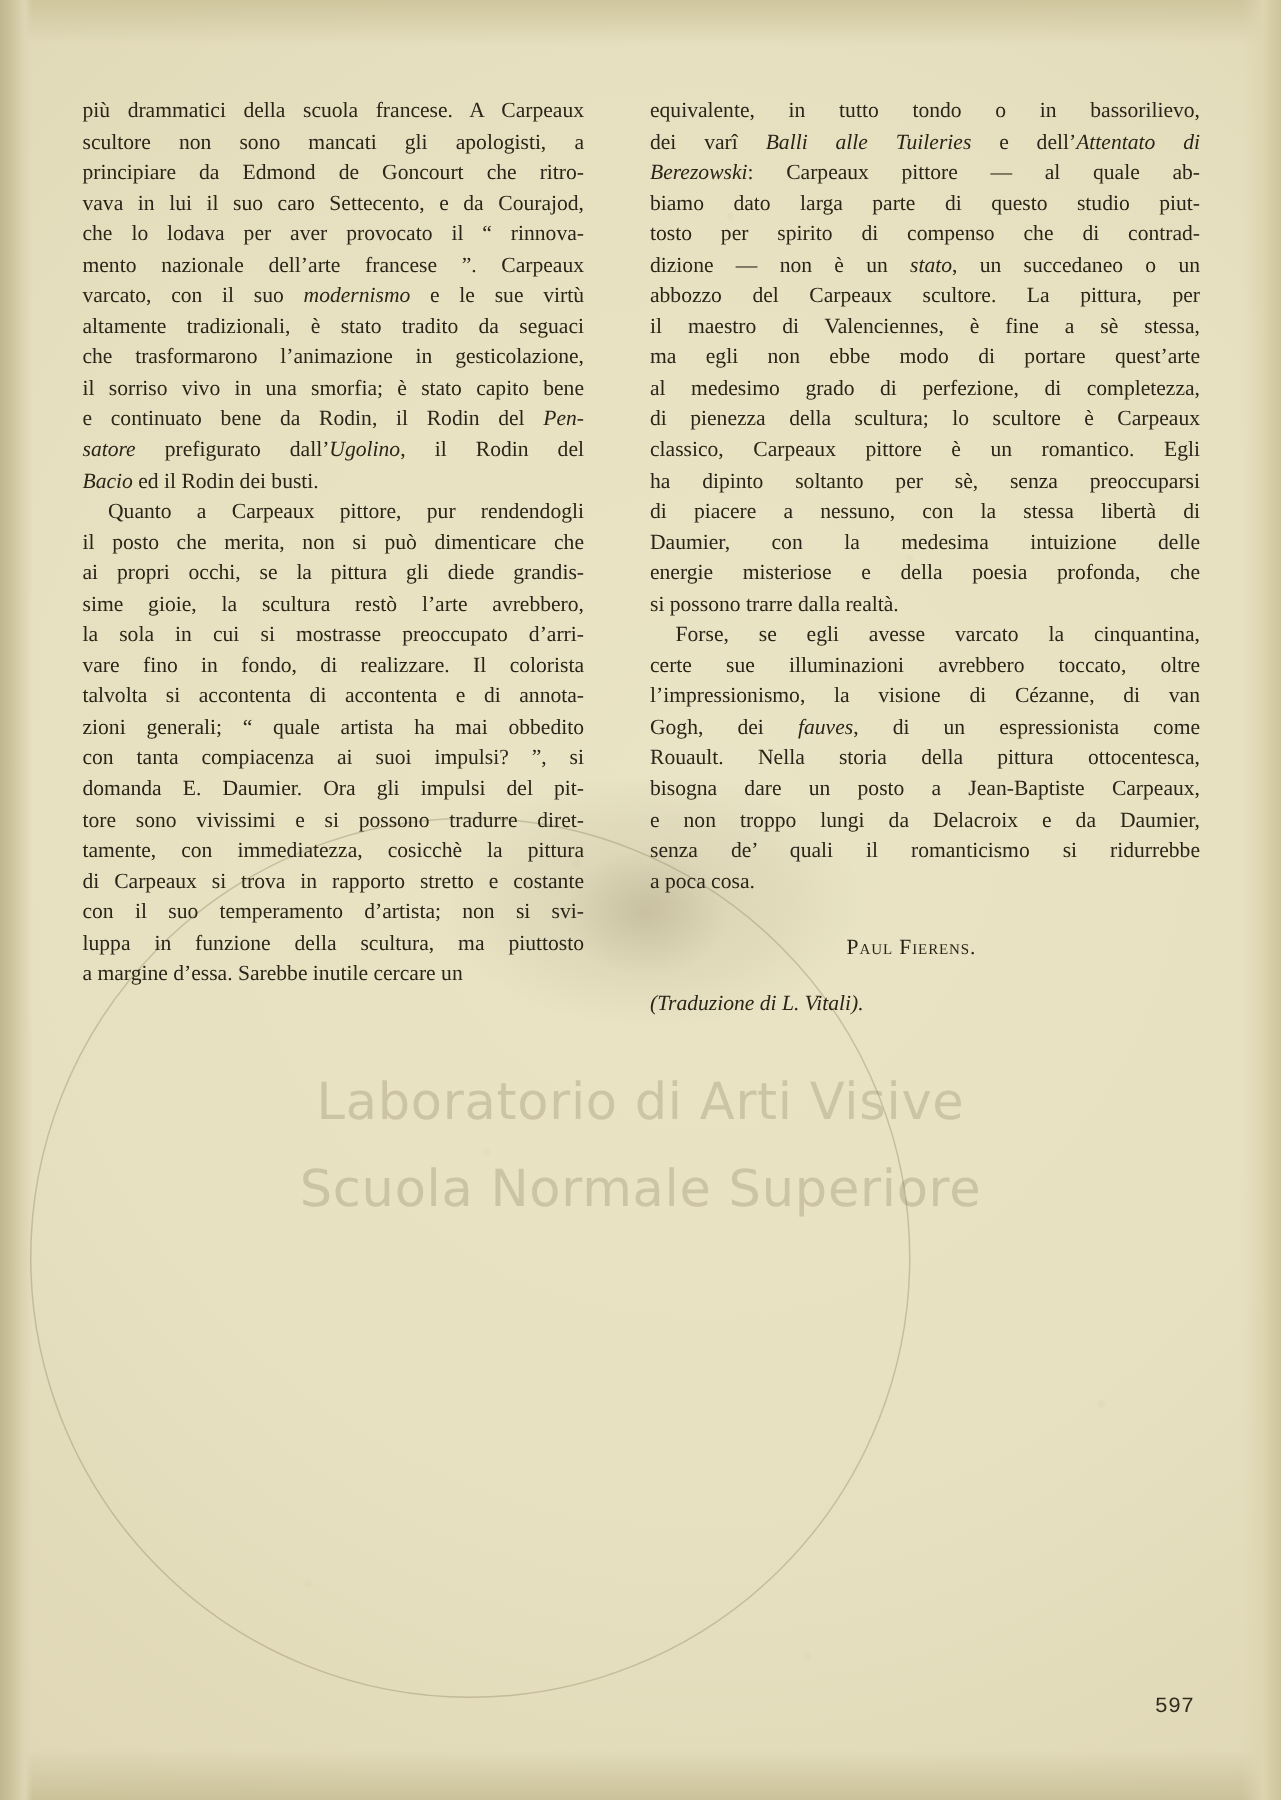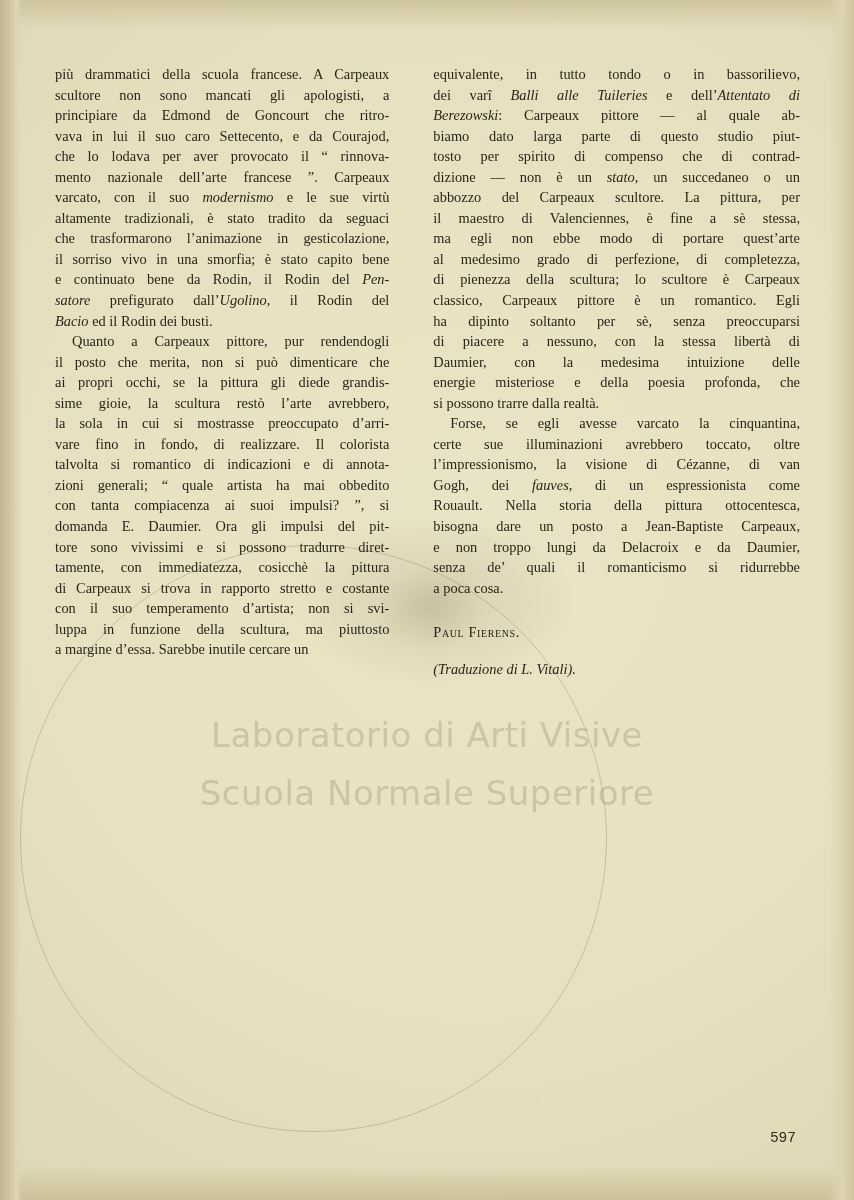--- a/index.html
+++ b/index.html
@@ -150,21 +150,21 @@
     text-align: justify;
     text-align-last: justify;
     white-space: normal;
   }
   .para i { font-style: italic; margin-top: 23px; }
 
   .indent { display: inline-block; width: 17px; }
 
   .byline {
     margin: 26px 0 0 0;
-    text-align: left;
+    text-align: center;
     padding-right: 18px;
     color: #2b2519;
     font-size: 14.4px;
     font-variant: small-caps;
     letter-spacing: 0.6px;
     font-family: "Liberation Serif", serif;
   }
   .translator {
     margin: 20px 0 0 0;
     color: #2b2519;
@@ -220,21 +220,21 @@
           <span class="ln j"><i>satore</i><span> prefigurato dall’</span><i>Ugolino</i><span>, il Rodin del</span></span>
           <span class="ln"><i>Bacio</i><span> ed il Rodin dei busti.</span></span>
         </p>
         <p class="para">
           <span class="ln j"><span class="indent"></span><span>Quanto a Carpeaux pittore, pur rendendogli</span></span>
           <span class="ln j"><span>il posto che merita, non si può dimenticare che</span></span>
           <span class="ln j"><span>ai propri occhi, se la pittura gli diede grandis-</span></span>
           <span class="ln j"><span>sime gioie, la scultura restò l’arte avrebbero,</span></span>
           <span class="ln j"><span>la sola in cui si mostrasse preoccupato d’arri-</span></span>
           <span class="ln j"><span>vare fino in fondo, di realizzare. Il colorista</span></span>
-          <span class="ln j"><span>talvolta si romantico di indicazioni e di annota-</span></span>
+          <span class="ln j"><span>talvolta si accontenta di accontenta e di annota-</span></span>
           <span class="ln j"><span>zioni generali; “ quale artista ha mai obbedito</span></span>
           <span class="ln j"><span>con tanta compiacenza ai suoi impulsi? ”, si</span></span>
           <span class="ln j"><span>domanda E. Daumier. Ora gli impulsi del pit-</span></span>
           <span class="ln j"><span>tore sono vivissimi e si possono tradurre diret-</span></span>
           <span class="ln j"><span>tamente, con immediatezza, cosicchè la pittura</span></span>
           <span class="ln j"><span>di Carpeaux si trova in rapporto stretto e costante</span></span>
           <span class="ln j"><span>con il suo temperamento d’artista; non si svi-</span></span>
           <span class="ln j"><span>luppa in funzione della scultura, ma piuttosto</span></span>
           <span class="ln"><span>a margine d’essa. Sarebbe inutile cercare un</span></span>
         </p>

